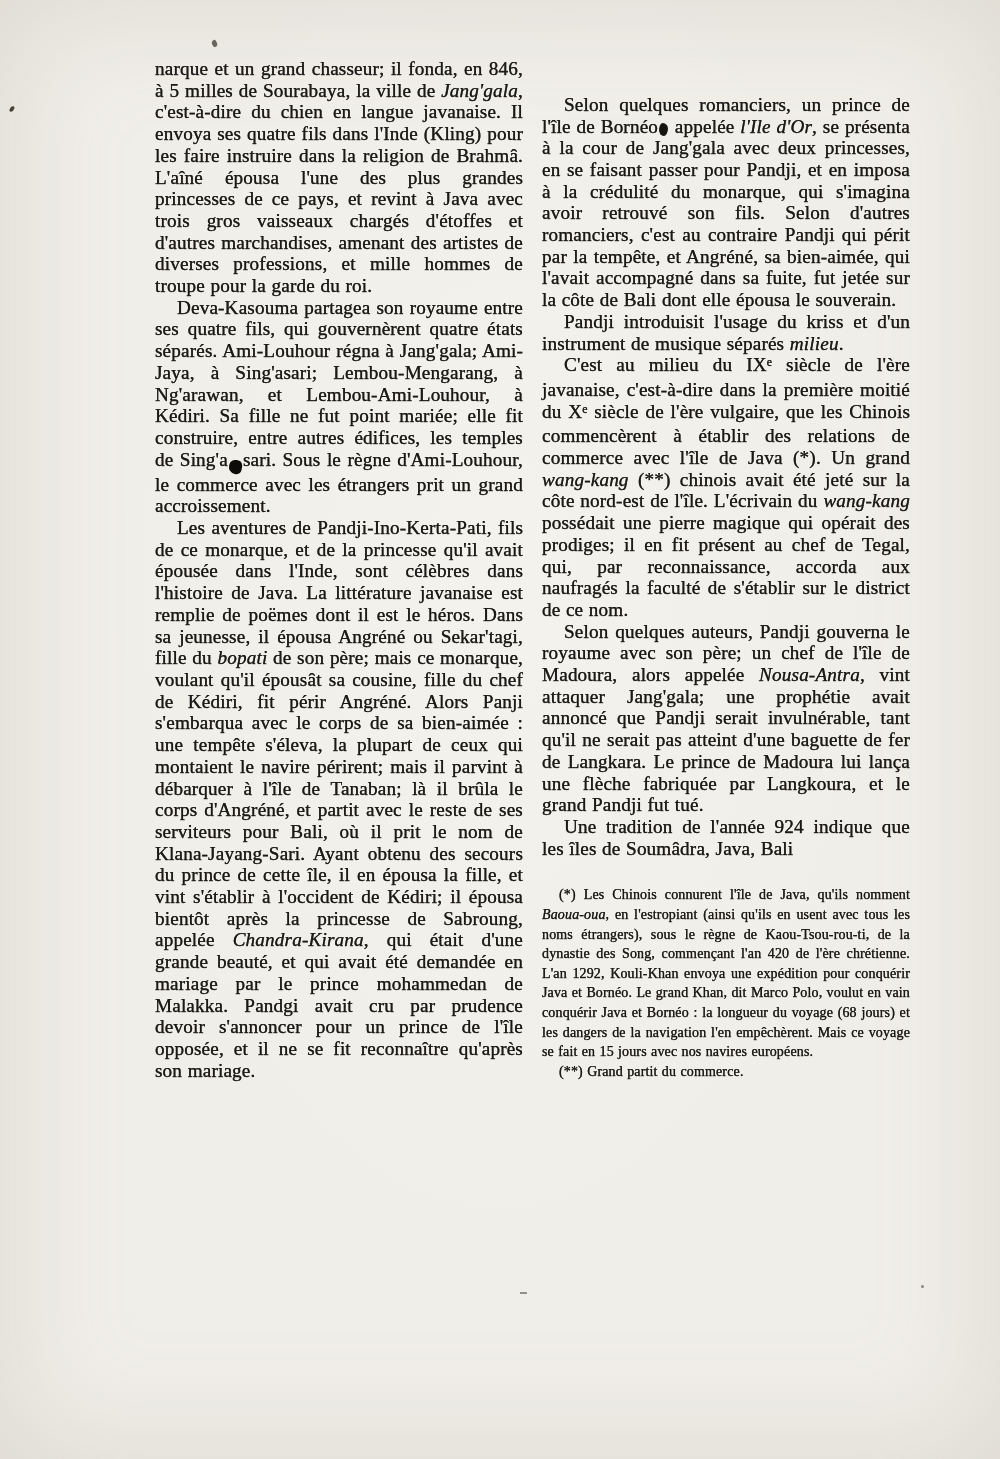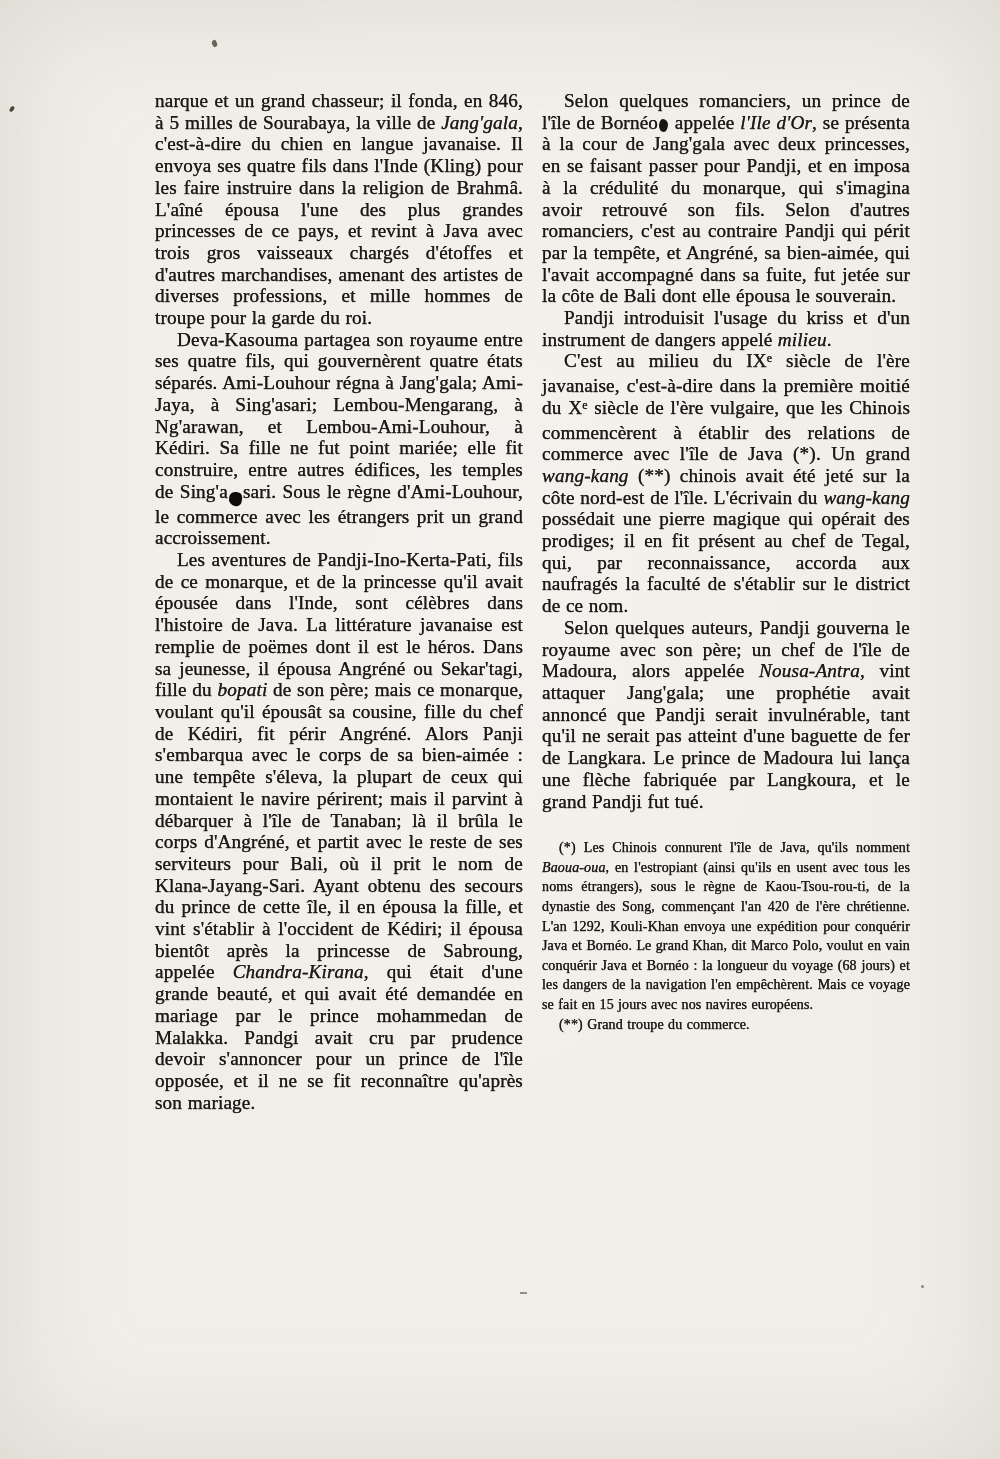--- a/index.html
+++ b/index.html
@@ -34,21 +34,22 @@
   .journal-title {
     position: absolute; left: 50%; top: 0;
     transform: translateX(-50%);
     font-size: 21px; letter-spacing: 3.5px;
     font-weight: bold;
     white-space: nowrap;
   }
   .columns {
     display: flex;
     gap: 19px;
-    margin-top: 32px;
+    margin-top: 0;
+    align-items: flex-end;
   }
   .col { width: 368px; }
   .col p {
     margin: 0;
     font-size: 19.2px;
     line-height: 21.7px;
     text-align: justify;
     hyphens: auto;
     -webkit-hyphens: auto;
     letter-spacing: 0.15px;
@@ -108,25 +109,26 @@
     <div class="columns">
 
       <div class="col">
         <p class="noindent"><span>narque et un grand chasseur; il fonda, en 846, à 5 milles de Sourabaya, la ville de </span><span class="run-i">Jang'gala</span><span>, c'est-à-dire du chien en langue javanaise. Il envoya ses quatre fils dans l'Inde (Kling) pour les faire instruire dans la religion de Brahmâ. L'aîné épousa l'une des plus grandes princesses de ce pays, et revint à Java avec trois gros vaisseaux chargés d'étoffes et d'autres marchandises, amenant des artistes de diverses professions, et mille hommes de troupe pour la garde du roi.</span></p>
         <p class="indent"><span>Deva-Kasouma partagea son royaume entre ses quatre fils, qui gouvernèrent quatre états séparés. Ami-Louhour régna à Jang'gala; Ami-Jaya, à Sing'asari; Lembou-Mengarang, à Ng'arawan, et Lembou-Ami-Louhour, à Kédiri. Sa fille ne fut point mariée; elle fit construire, entre autres édifices, les temples de Sing'a</span><span class="run-blot-big"></span><span>sari. Sous le règne d'Ami-Louhour, le commerce avec les étrangers prit un grand accroissement.</span></p>
         <p class="indent"><span>Les aventures de Pandji-Ino-Kerta-Pati, fils de ce monarque, et de la princesse qu'il avait épousée dans l'Inde, sont célèbres dans l'histoire de Java. La littérature javanaise est remplie de poëmes dont il est le héros. Dans sa jeunesse, il épousa Angréné ou Sekar'tagi, fille du </span><span class="run-i">bopati</span><span> de son père; mais ce monarque, voulant qu'il épousât sa cousine, fille du chef de Kédiri, fit périr Angréné. Alors Panji s'embarqua avec le corps de sa bien-aimée : une tempête s'éleva, la plupart de ceux qui montaient le navire périrent; mais il parvint à débarquer à l'île de Tanaban; là il brûla le corps d'Angréné, et partit avec le reste de ses serviteurs pour Bali, où il prit le nom de Klana-Jayang-Sari. Ayant obtenu des secours du prince de cette île, il en épousa la fille, et vint s'établir à l'occident de Kédiri; il épousa bientôt après la princesse de Sabroung, appelée </span><span class="run-i">Chandra-Kirana</span><span>, qui était d'une grande beauté, et qui avait été demandée en mariage par le prince mohammedan de Malakka. Pandgi avait cru par prudence devoir s'annoncer pour un prince de l'île opposée, et il ne se fit reconnaître qu'après son mariage.</span></p>
       </div>
 
       <div class="col">
         <p class="indent"><span>Selon quelques romanciers, un prince de l'île de Bornéo</span><span class="run-blot"></span><span> appelée </span><span class="run-i">l'Ile d'Or</span><span>, se présenta à la cour de Jang'gala avec deux princesses, en se faisant passer pour Pandji, et en imposa à la crédulité du monarque, qui s'imagina avoir retrouvé son fils. Selon d'autres romanciers, c'est au contraire Pandji qui périt par la tempête, et Angréné, sa bien-aimée, qui l'avait accompagné dans sa fuite, fut jetée sur la côte de Bali dont elle épousa le souverain.</span></p>
-        <p class="indent"><span>Pandji introduisit l'usage du kriss et d'un instrument de dangers appelé </span><span class="run-i">milieu</span><span>.</span></p>
+        <p class="indent"><span>Pandji introduisit l'usage du kriss et d'un instrument de musique séparés </span><span class="run-i">milieu</span><span>.</span></p>
         <p class="indent"><span>C'est au milieu du IX</span><span class="run-sup">e</span><span> siècle de l'ère javanaise, c'est-à-dire dans la première moitié du X</span><span class="run-sup">e</span><span> siècle de l'ère vulgaire, que les Chinois commencèrent à établir des relations de commerce avec l'île de Java (*). Un grand </span><span class="run-i">wang-kang</span><span> (**) chinois avait été jeté sur la côte nord-est de l'île. L'écrivain du </span><span class="run-i">wang-kang</span><span> possédait une pierre magique qui opérait des prodiges; il en fit présent au chef de Tegal, qui, par reconnaissance, accorda aux naufragés la faculté de s'établir sur le district de ce nom.</span></p>
         <p class="indent"><span>Selon quelques auteurs, Pandji gouverna le royaume avec son père; un chef de l'île de Madoura, alors appelée </span><span class="run-i">Nousa-Antra</span><span>, vint attaquer Jang'gala; une prophétie avait annoncé que Pandji serait invulnérable, tant qu'il ne serait pas atteint d'une baguette de fer de Langkara. Le prince de Madoura lui lança une flèche fabriquée par Langkoura, et le grand Pandji fut tué.</span></p>
+        <p class="indent"><span>Une tradition de l'année 924 indique que les îles de Soumâdra, Java, Bali</span></p>
 
         <div class="footnotes">
           <p><span>(*) Les Chinois connurent l'île de Java, qu'ils nomment </span><span class="run-i">Baoua-oua</span><span>, en l'estropiant (ainsi qu'ils en usent avec tous les noms étrangers), sous le règne de Kaou-Tsou-rou-ti, de la dynastie des Song, commençant l'an 420 de l'ère chrétienne. L'an 1292, Kouli-Khan envoya une expédition pour conquérir Java et Bornéo. Le grand Khan, dit Marco Polo, voulut en vain conquérir Java et Bornéo : la longueur du voyage (68 jours) et les dangers de la navigation l'en empêchèrent. Mais ce voyage se fait en 15 jours avec nos navires européens.</span></p>
-          <p><span>(**) Grand troupe du commerce.</span></p>
+          <p><span>(**) Grand partit du commerce.</span></p>
         </div>
       </div>
 
     </div>
   </div>
 </div>
 
 </body></html>

